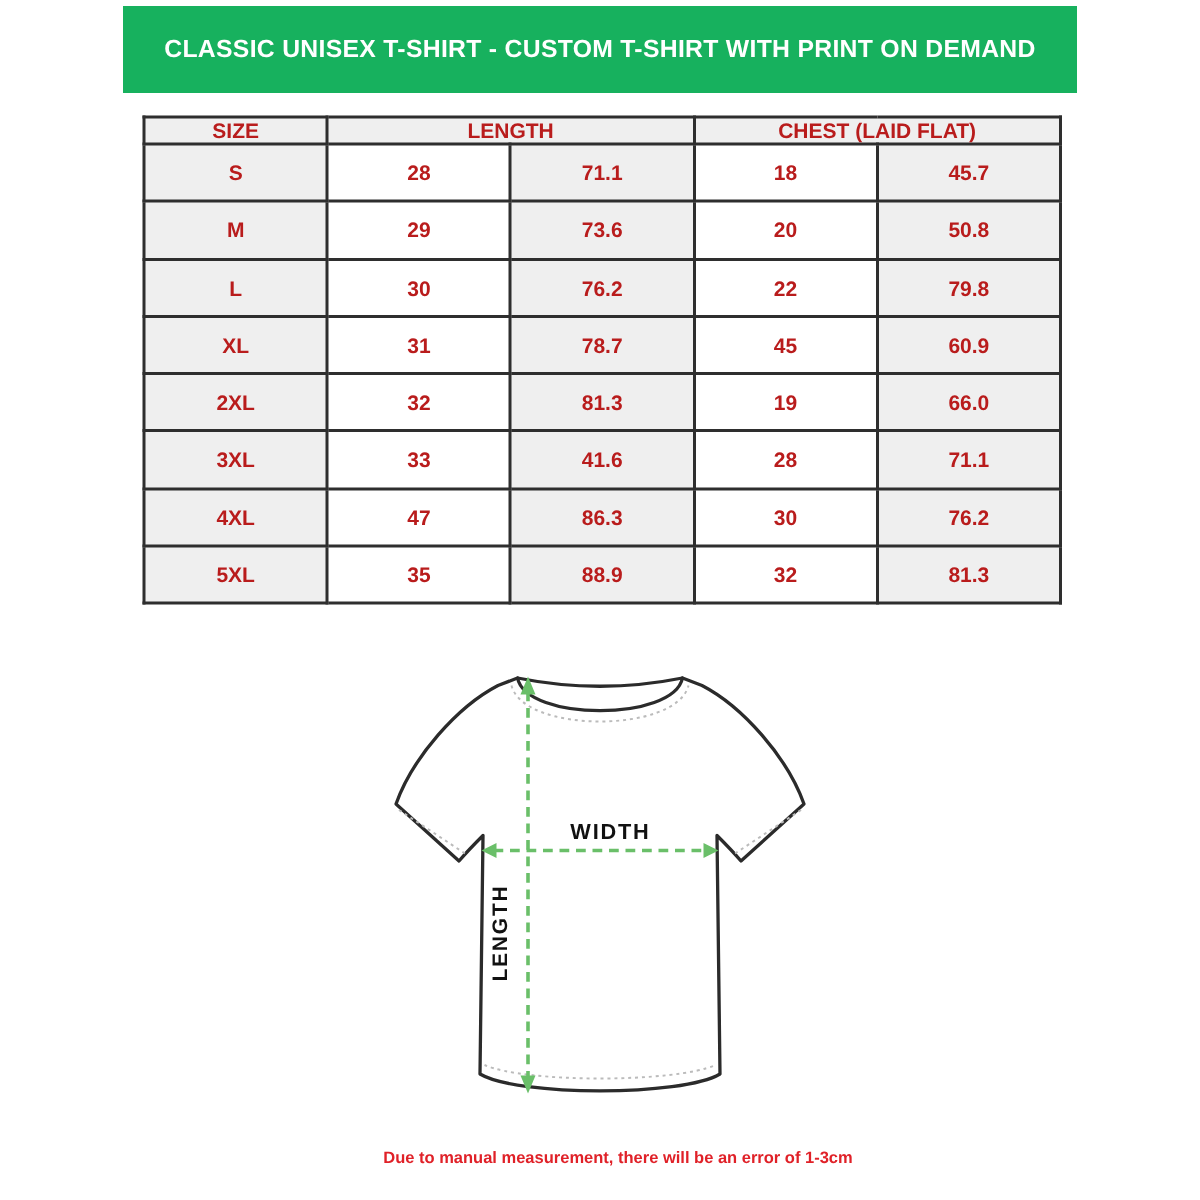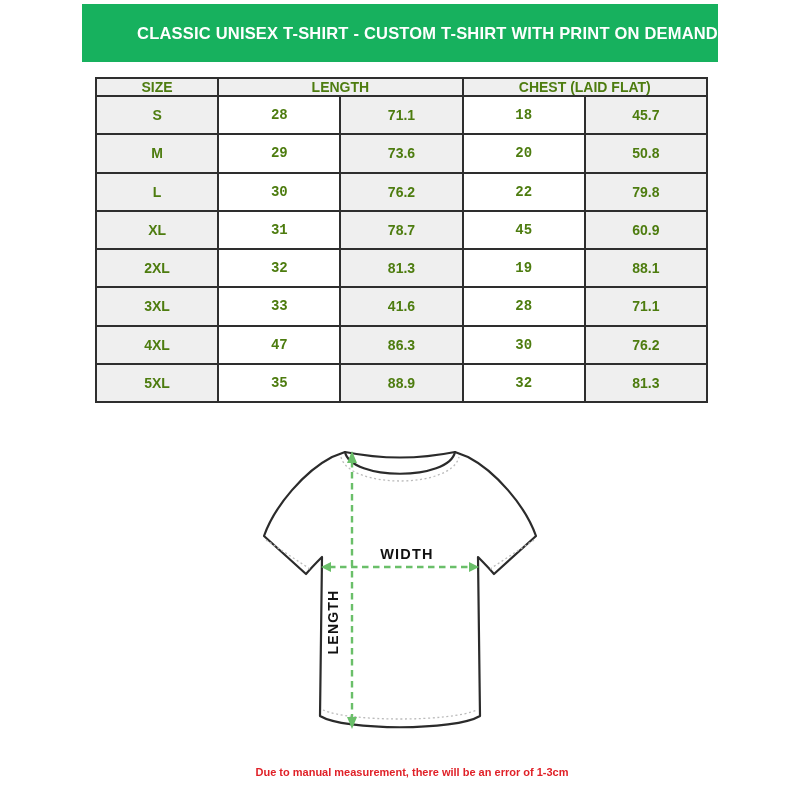--- a/index.html
+++ b/index.html
@@ -2,36 +2,36 @@
 <html><head>
 <meta charset="utf-8">
 <style>
   html,body { margin:0; padding:0; background:#ffffff; }
   .page {
     position:relative; width:800px; height:800px; background:#ffffff;
     font-family:"Liberation Sans", sans-serif; overflow:hidden;
   }
   .banner {
     position:absolute; left:82px; top:4px; width:636px; height:58px;
-    background:#17b15e; display:flex; align-items:center; justify-content:flex-end;
+    background:#17b15e; display:flex; align-items:center; justify-content:center;
   }
   .banner-title {
     color:#ffffff; font-weight:700; font-size:16.5px; letter-spacing:0.2px;
     text-align:center; white-space:nowrap;
   }
   table.size-chart {
     position:absolute; left:95px; top:77px; width:613px; height:326px;
     border-collapse:collapse; table-layout:fixed;
   }
   .size-chart th, .size-chart td {
     border:2px solid #2e2e2e; text-align:center; vertical-align:middle;
-    font-size:14px; font-weight:700; color:#4d7c0f; padding:0;
+    font-size:14px; font-weight:700; color:#b91c1c; padding:0;
   }
   .size-chart .shade { background:#efefef; }
-  .size-chart .plain { background:#ffffff;font-family:Liberation Mono, monospace; }
+  .size-chart .plain { background:#ffffff; }
   .diagram { position:absolute; left:250px; top:443px; width:300px; height:300px; }
   .footer-note {
     position:absolute; left:12px; top:766px; width:800px; text-align:center;
     color:#e02128; font-weight:700; font-size:11px;
   }
 </style>
 </head>
 <body>
 
 <div class="page">
@@ -82,21 +82,21 @@
         <td class="plain">31</td>
         <td class="shade">78.7</td>
         <td class="plain">45</td>
         <td class="shade">60.9</td>
       </tr>
       <tr>
         <td class="shade">2XL</td>
         <td class="plain">32</td>
         <td class="shade">81.3</td>
         <td class="plain">19</td>
-        <td class="shade">88.1</td>
+        <td class="shade">66.0</td>
       </tr>
       <tr>
         <td class="shade">3XL</td>
         <td class="plain">33</td>
         <td class="shade">41.6</td>
         <td class="plain">28</td>
         <td class="shade">71.1</td>
       </tr>
       <tr>
         <td class="shade">4XL</td>

